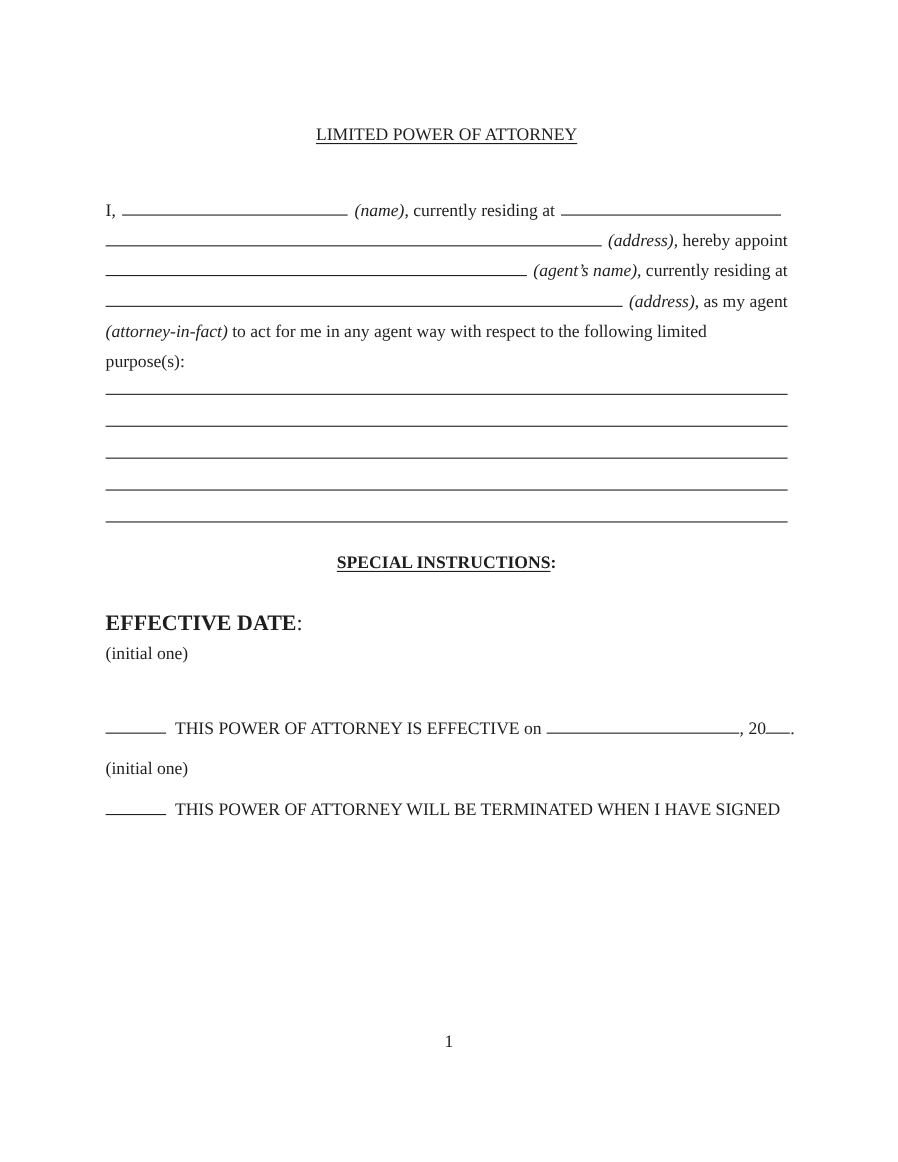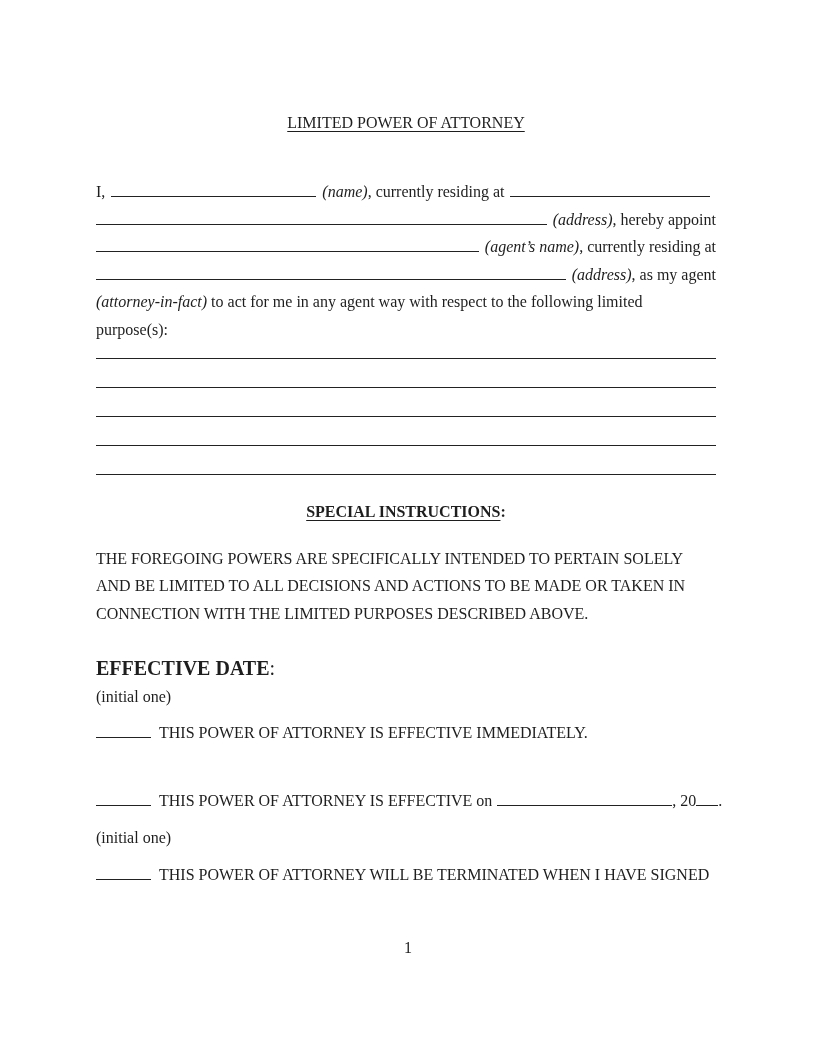--- a/index.html
+++ b/index.html
@@ -115,29 +115,24 @@
   <div class="purpose-lines">
       <div class="rule-line"></div>
       <div class="rule-line"></div>
       <div class="rule-line"></div>
       <div class="rule-line"></div>
       <div class="rule-line"></div>
     </div>
 
   <h2 class="special-heading"><span class="u">SPECIAL INSTRUCTIONS</span><span class="colon">:</span></h2>
 
-  <p class="caps-para">THE FOREGOING POWERS ARE SPECIFICALLY INTENDED TO PERTAIN SOLELY AND BE LIMITED TO ALL DECISIONS AND ACTIONS TO BE MADE OR TAKEN IN CONNECTION WITH THE LIMITED PURPOSES DESCRIBED ABOVE.</p>
 
   <h3 class="section-heading"><span>EFFECTIVE DATE</span><span class="colon">:</span></h3>
   <div class="note">(initial one)</div>
 
-  <div class="line option">
-    <span class="blank blank-init"></span>
-    <span>THIS POWER OF ATTORNEY IS EFFECTIVE IMMEDIATELY.</span>
-  </div>
 
   <div class="line option option-spaced">
     <span class="blank blank-init"></span>
     <span>THIS POWER OF ATTORNEY IS EFFECTIVE on</span>
     <span class="blank blank-date"></span>
     <span>, 20</span>
     <span class="blank blank-year"></span>
     <span>.</span>
   </div>
 

